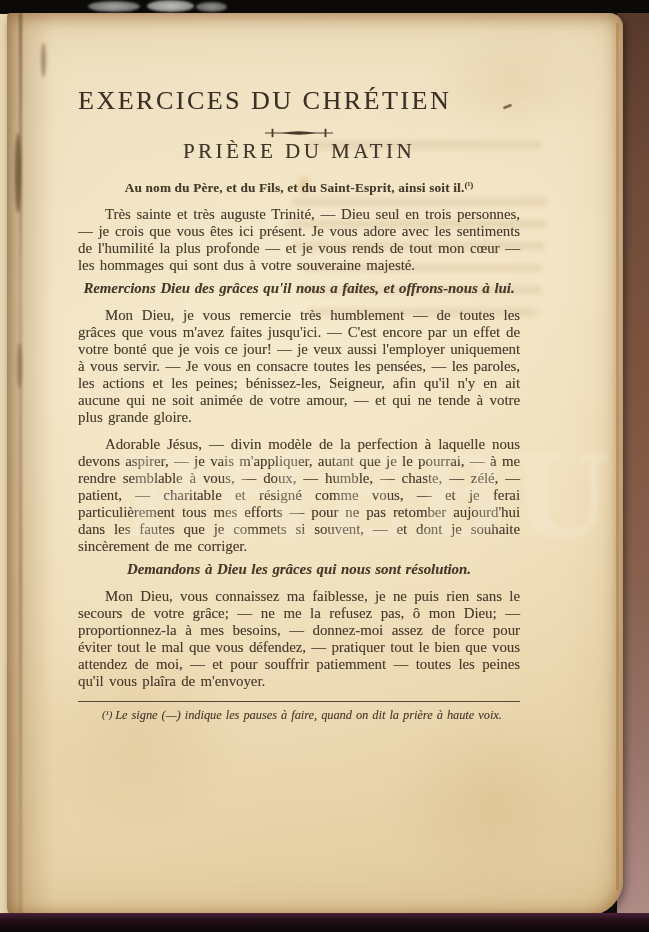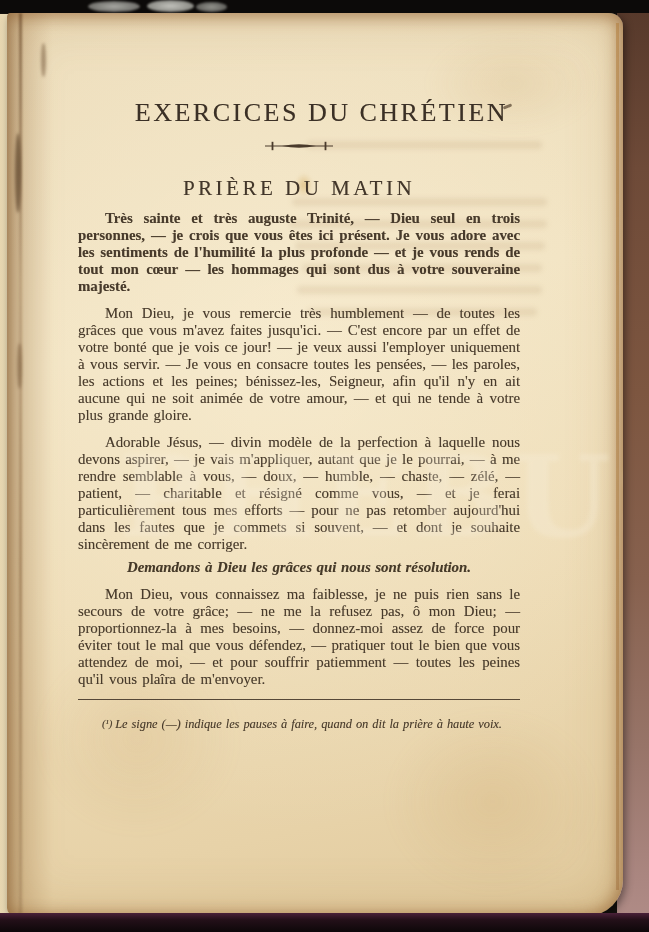--- a/index.html
+++ b/index.html
@@ -55,34 +55,34 @@
   .g7{left:300px;top:295px;width:230px;height:8px;}
   .stray-mark{position:absolute;left:496px;top:92px;width:9px;height:3px;background:#55432f;
     border-radius:2px;transform:rotate(-22deg);opacity:0.7;}
   .watermark{position:absolute;left:112px;top:418px;z-index:5;pointer-events:none;
     font-family:"DejaVu Serif",serif;font-weight:bold;font-size:112px;letter-spacing:6px;
     color:#f7efdd;opacity:0.30;filter:blur(2px);}
 
   
   .content{position:absolute;left:71px;top:73px;width:442px;z-index:3;
     color:#473a2b;text-shadow:0.3px 0.3px 0.5px rgba(73,58,38,0.35);}
-  .main-title{margin:12px;font-weight:normal;font-size:26px;line-height:30px;
-    letter-spacing:2.5px;text-align:right;color:#3b3026;white-space:nowrap;}
+  .main-title{margin:0;font-weight:normal;font-size:26px;line-height:30px;
+    letter-spacing:2.5px;text-align:left;color:#3b3026;white-space:nowrap;}
   .ornament{display:block;margin:11px auto 0;}
-  .chapter-title{margin:24px 0 0;font-weight:normal;font-size:21px;line-height:24px;
+  .chapter-title{margin:0 0 0;font-weight:normal;font-size:21px;line-height:24px;
     letter-spacing:3.5px;text-align:center;color:#42362a;white-space:nowrap;}
   .invocation{margin:14px 0 0;font-size:13.2px;line-height:16px;font-weight:bold;
     text-align:center;letter-spacing:0.2px;white-space:nowrap;}
   .fn-sup{font-size:9px;vertical-align:4px;letter-spacing:0;}
   .body-p{margin:10px 0 0;font-size:14.8px;line-height:17px;text-align:justify;
     text-indent:27px;word-spacing:1.6px;}
-  .body-p.first{font-weight:bold;}
+  .body-p.first{}
   .rubric{margin:6px 0 0;font-size:14.8px;line-height:17px;font-style:italic;font-weight:bold;
     text-align:justify;text-align-last:center;word-spacing:1px;color:#453928;}
-  .footnote{margin-top:11px;border-top:1px solid #554737;padding-top:16px;
+  .footnote{margin-top:11px;border-top:1px solid #554737;padding-top:5px;
     font-size:12.3px;line-height:15px;font-style:italic;text-indent:24px;word-spacing:1px;}
   .fn-m{font-size:10.5px;vertical-align:1px;margin-right:3px;}
 </style>
 </head>
 <body>
 
 <div class="scene">
 
   <div class="cover-right"></div>
   <div class="under-left"></div>
@@ -119,23 +119,25 @@
 
       <svg class="ornament" width="72" height="12" viewBox="0 0 72 12">
         <line x1="2" y1="6" x2="70" y2="6" stroke="#4a3b2c" stroke-width="1.1"></line>
         <path d="M19 6 Q36 2.4 53 6 Q36 9.6 19 6 Z" fill="#4a3b2c"></path>
         <rect x="8.6" y="1.8" width="1.8" height="8.4" fill="#4a3b2c"></rect>
         <rect x="61.6" y="1.8" width="1.8" height="8.4" fill="#4a3b2c"></rect>
       </svg>
 
       <h2 class="chapter-title">PRIÈRE DU MATIN</h2>
 
+      <p class="invocation"><span>Au nom du Père, et du Fils, et du Saint-Esprit, ainsi soit il.</span><sup class="fn-sup">(¹)</sup></p>
 
       <p class="body-p first">Très sainte et très auguste Trinité, — Dieu seul en trois personnes, — je crois que vous êtes ici présent. Je vous adore avec les sentiments de l'humilité la plus profonde — et je vous rends de tout mon cœur — les hommages qui sont dus à votre souveraine majesté.</p>
 
+      <p class="rubric">Remercions Dieu des grâces qu'il nous a faites, et offrons-nous à lui.</p>
       <p class="body-p">Mon Dieu, je vous remercie très humblement — de toutes les grâces que vous m'avez faites jusqu'ici. — C'est encore par un effet de votre bonté que je vois ce jour! — je veux aussi l'employer uniquement à vous servir. — Je vous en consacre toutes les pensées, — les paroles, les actions et les peines; bénissez-les, Seigneur, afin qu'il n'y en ait aucune qui ne soit animée de votre amour, — et qui ne tende à votre plus grande gloire.</p>
 
       <p class="body-p">Adorable Jésus, — divin modèle de la perfection à laquelle nous devons aspirer, — je vais m'appliquer, autant que je le pourrai, — à me rendre semblable à vous, — doux, — humble, — chaste, — zélé, — patient, — charitable et résigné comme vous, — et je ferai particulièrement tous mes efforts — pour ne pas retomber aujourd'hui dans les fautes que je commets si souvent, — et dont je souhaite sincèrement de me corriger.</p>
 
       <p class="rubric">Demandons à Dieu les grâces qui nous sont résolution.</p>
       <p class="body-p">Mon Dieu, vous connaissez ma faiblesse, je ne puis rien sans le secours de votre grâce; — ne me la refusez pas, ô mon Dieu; — proportionnez-la à mes besoins, — donnez-moi assez de force pour éviter tout le mal que vous défendez, — pratiquer tout le bien que vous attendez de moi, — et pour souffrir patiemment — toutes les peines qu'il vous plaîra de m'envoyer.</p>
 
       <div class="footnote"><span class="fn-m">(¹)</span><span>Le signe (—) indique les pauses à faire, quand on dit la prière à haute voix.</span></div>
     </div>
 

